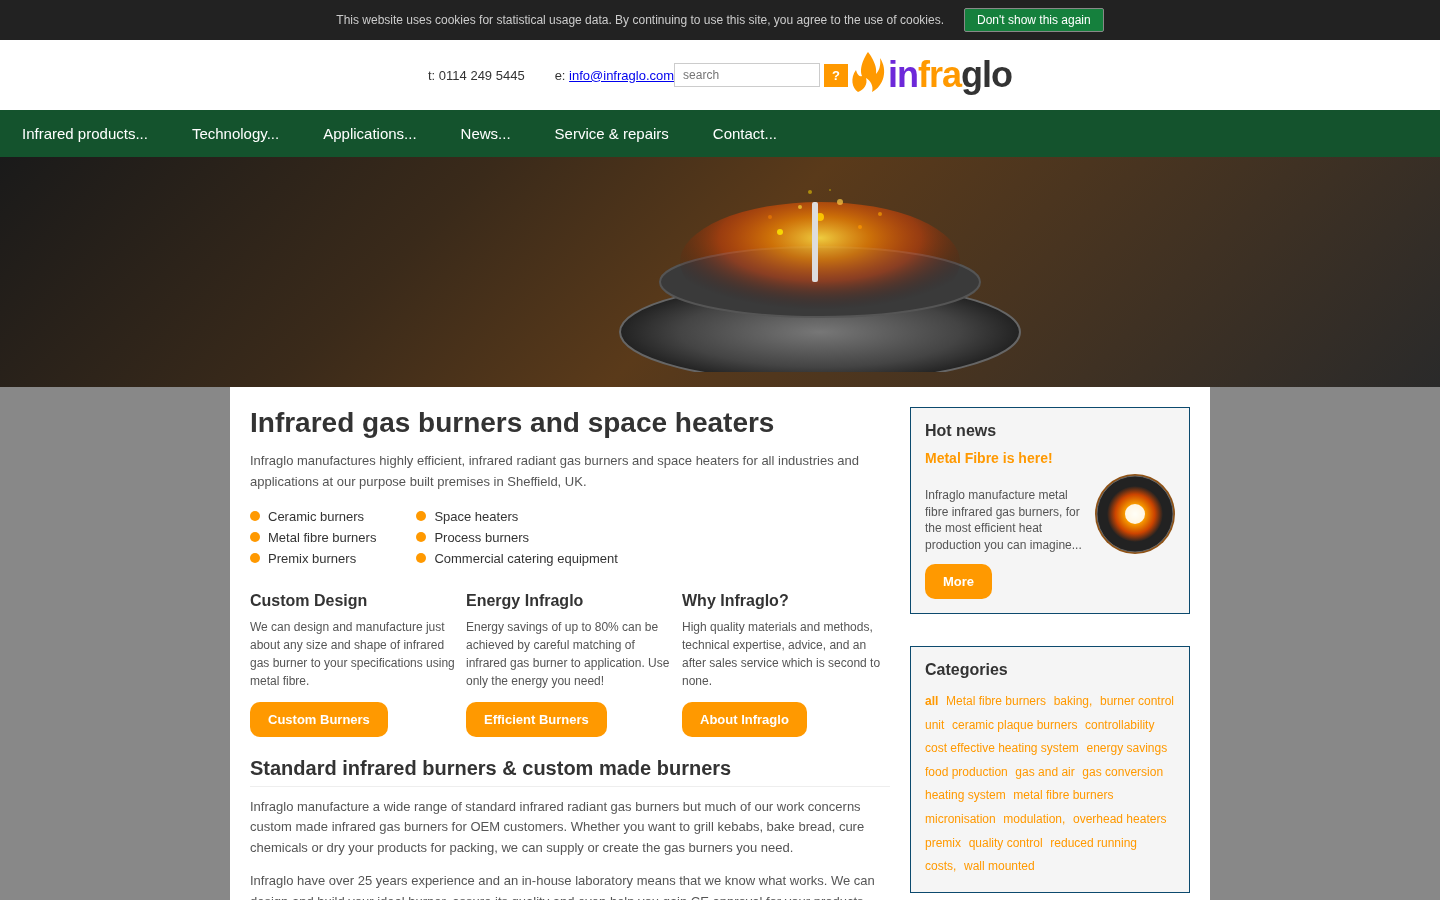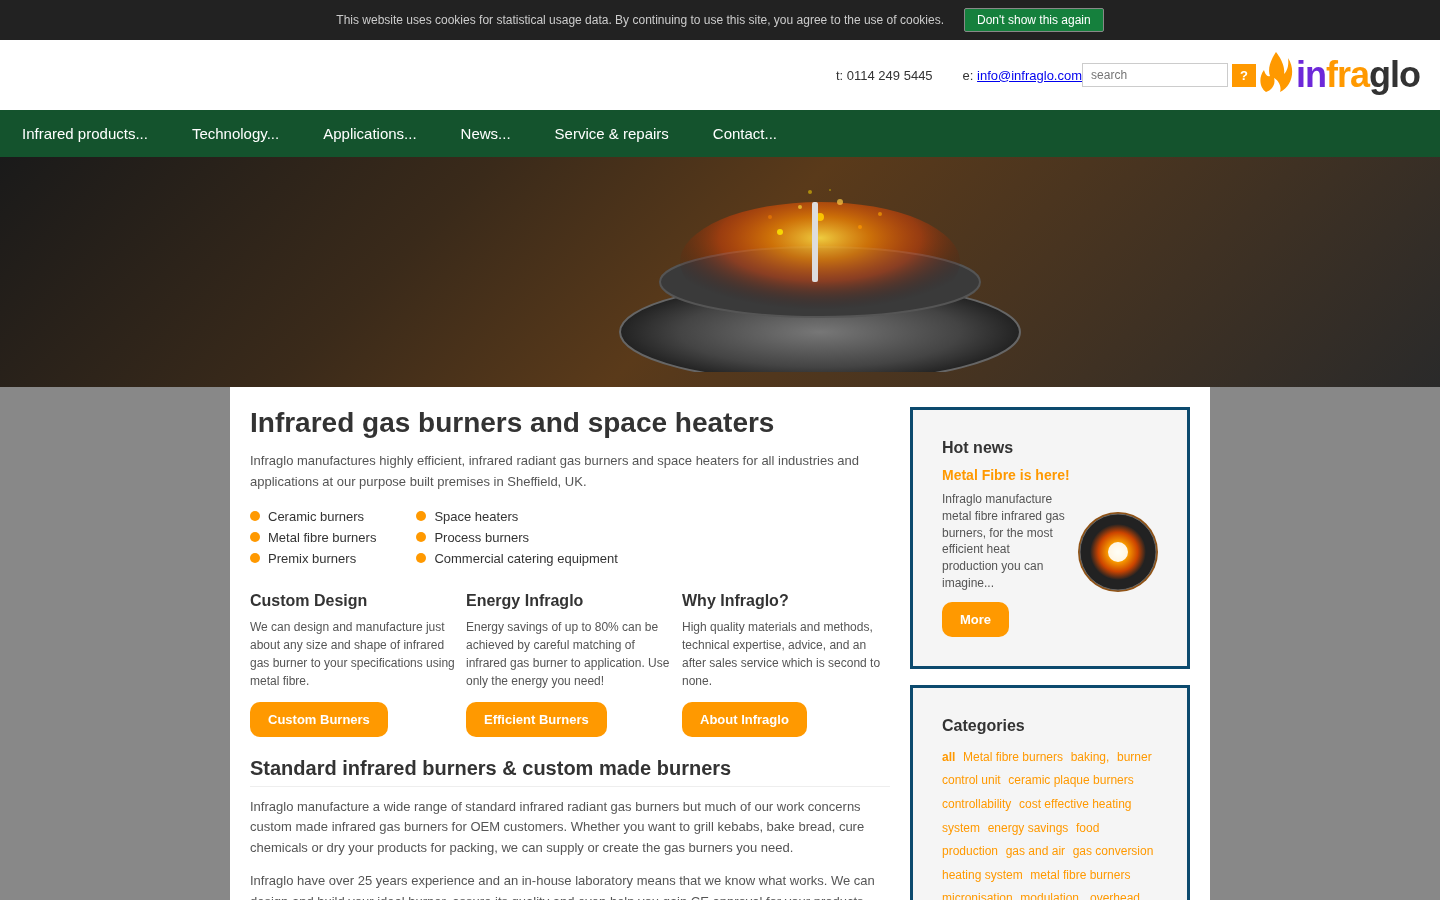--- a/index.html
+++ b/index.html
@@ -22,24 +22,24 @@
       border: 1px solid #888;
       padding: 4px 12px;
       cursor: pointer;
       font-size: 12px;
       border-radius: 2px;
     }
 
     
     #top-bar {
       background: #fff;
-      padding: 10px 20px;
+      padding: 10px 12px;
       display: flex;
       align-items: center;
-      justify-content: flex-end;
+      justify-content: center;
     }
     #top-bar .contact-info { display: flex; gap: 30px; font-size: 13px; }
     #top-bar .search-area { display: flex; gap: 4px; align-items: center; }
     #top-bar .search-area input {
       border: 1px solid #ccc;
       padding: 4px 8px;
       width: 146px;
       font-size: 12px;
     }
     #top-bar .search-btn {
@@ -185,23 +185,23 @@
     .body-text {
       font-size: 13px;
       color: #555;
       line-height: 1.6;
       margin-bottom: 12px;
     }
 
     
     .sidebar-box {
       background: #f5f5f5;
-      border: 3px solid #0c4a6e;
-      padding: 29px;
-      margin-bottom: 16px;
+      border: 1px solid #0c4a6e;
+      padding: 14px;
+      margin-bottom: 32px;
     }
     .sidebar-box h3 {
       font-size: 16px;
       font-weight: bold;
       color: #333;
       margin-bottom: 10px;
     }
     .hot-news-title {
       font-size: 14px;
       font-weight: bold;

